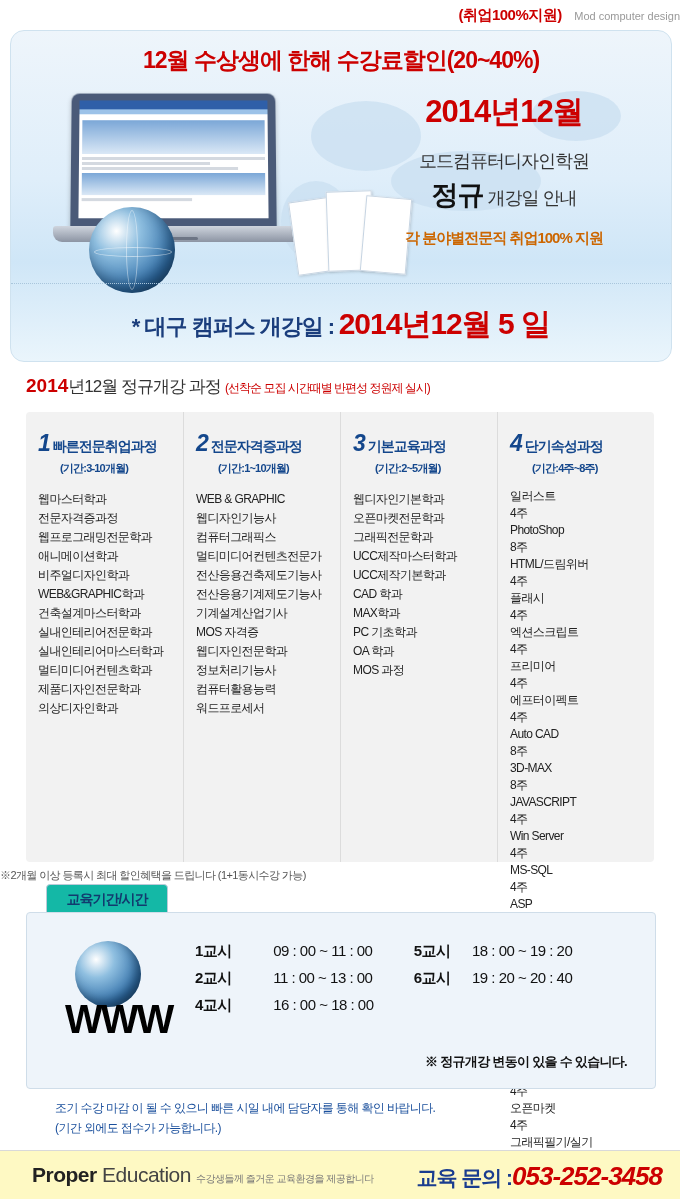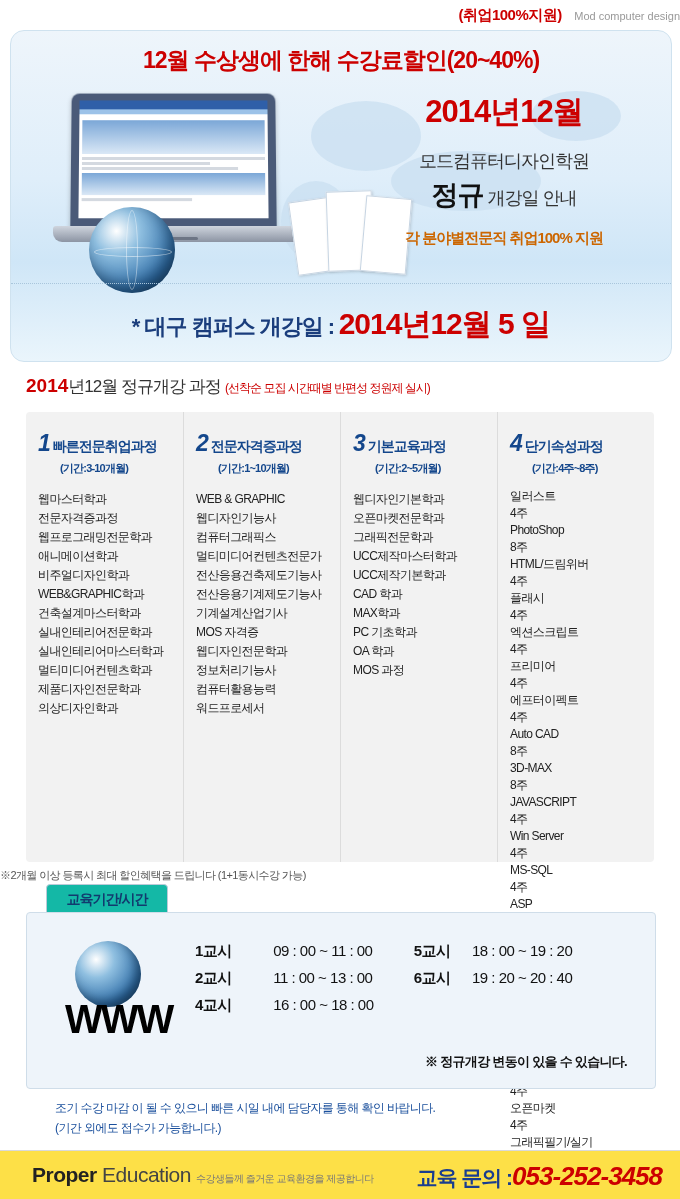--- a/index.html
+++ b/index.html
@@ -428,21 +428,21 @@
   .fnote.l1 { top: 1100px; }
   .fnote.l2 { top: 1120px; }
 
   .footer-bar {
     position: absolute;
     left: 0;
     top: 1150px;
     width: 680px;
     height: 49px;
     border-top: 1px solid #d9d9d9;
-    background: #fde047;
+    background: #fef9c3;
   }
   .brand {
     position: absolute;
     left: 32px;
     top: 12px;
     font-size: 21px;
     color: #444;
     letter-spacing: -0.5px;
   }
   .brand b { color: #222; }

